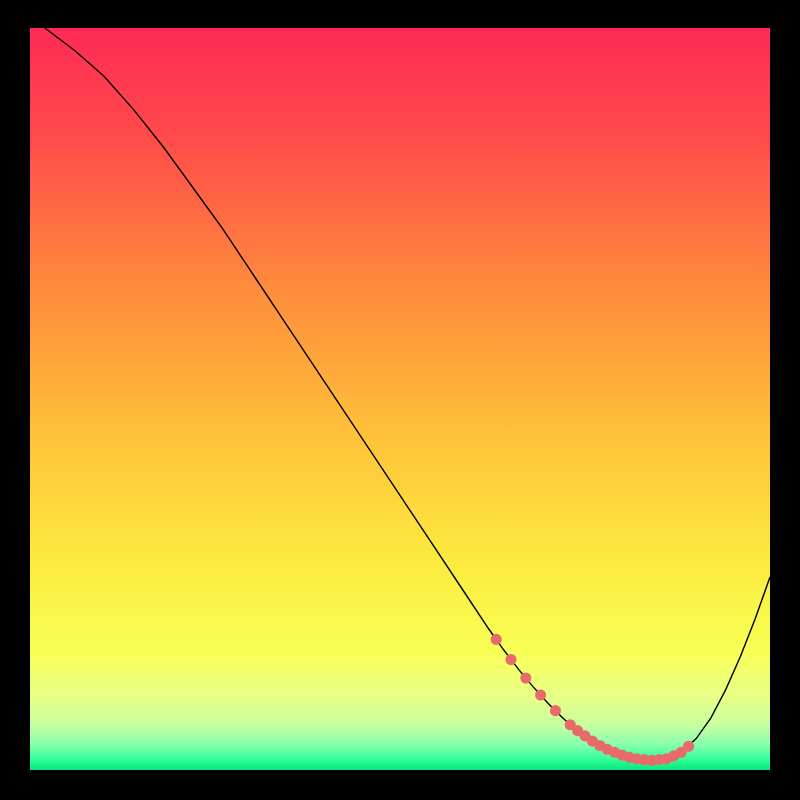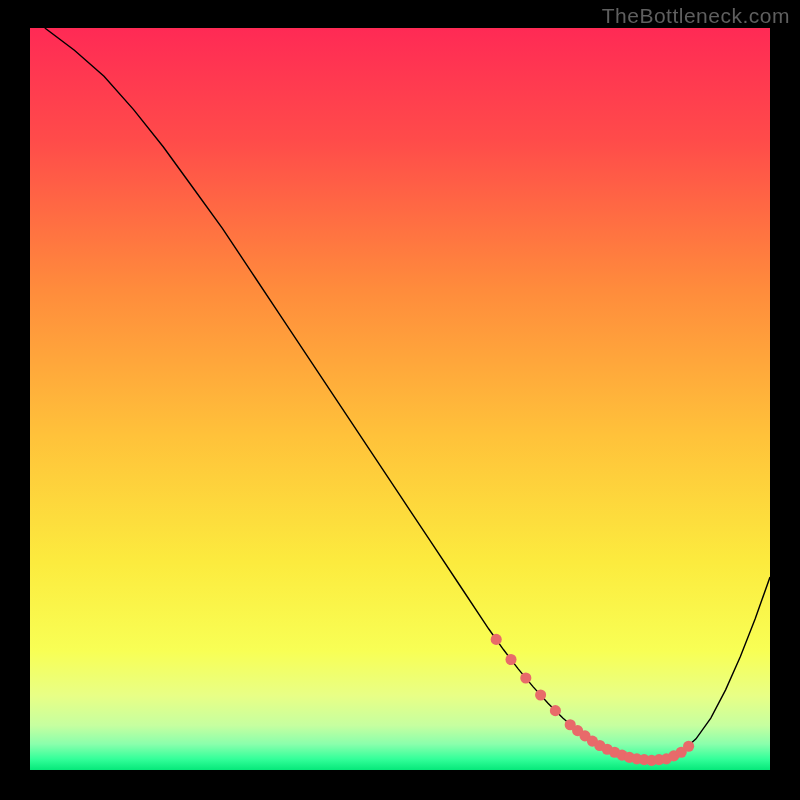--- a/index.html
+++ b/index.html
@@ -33,21 +33,20 @@
     top: 28px;
     width: 740px;
     height: 742px;
     display: block;
   }
 </style>
 </head>
 <body>
 
 <div class="frame">
-  <div class="watermark">TheBottleneck.com</div>
 
   <svg class="plot" viewBox="0 0 100 100" preserveAspectRatio="none">
     <defs>
       <linearGradient id="bg-grad" x1="0" y1="0" x2="0" y2="1">
           <stop offset="0%" stop-color="#ff2a55"></stop>
           <stop offset="15%" stop-color="#ff4b4a"></stop>
           <stop offset="35%" stop-color="#ff8b3c"></stop>
           <stop offset="55.00000000000001%" stop-color="#ffc23a"></stop>
           <stop offset="72%" stop-color="#fceb3e"></stop>
           <stop offset="84%" stop-color="#f8ff55"></stop>

